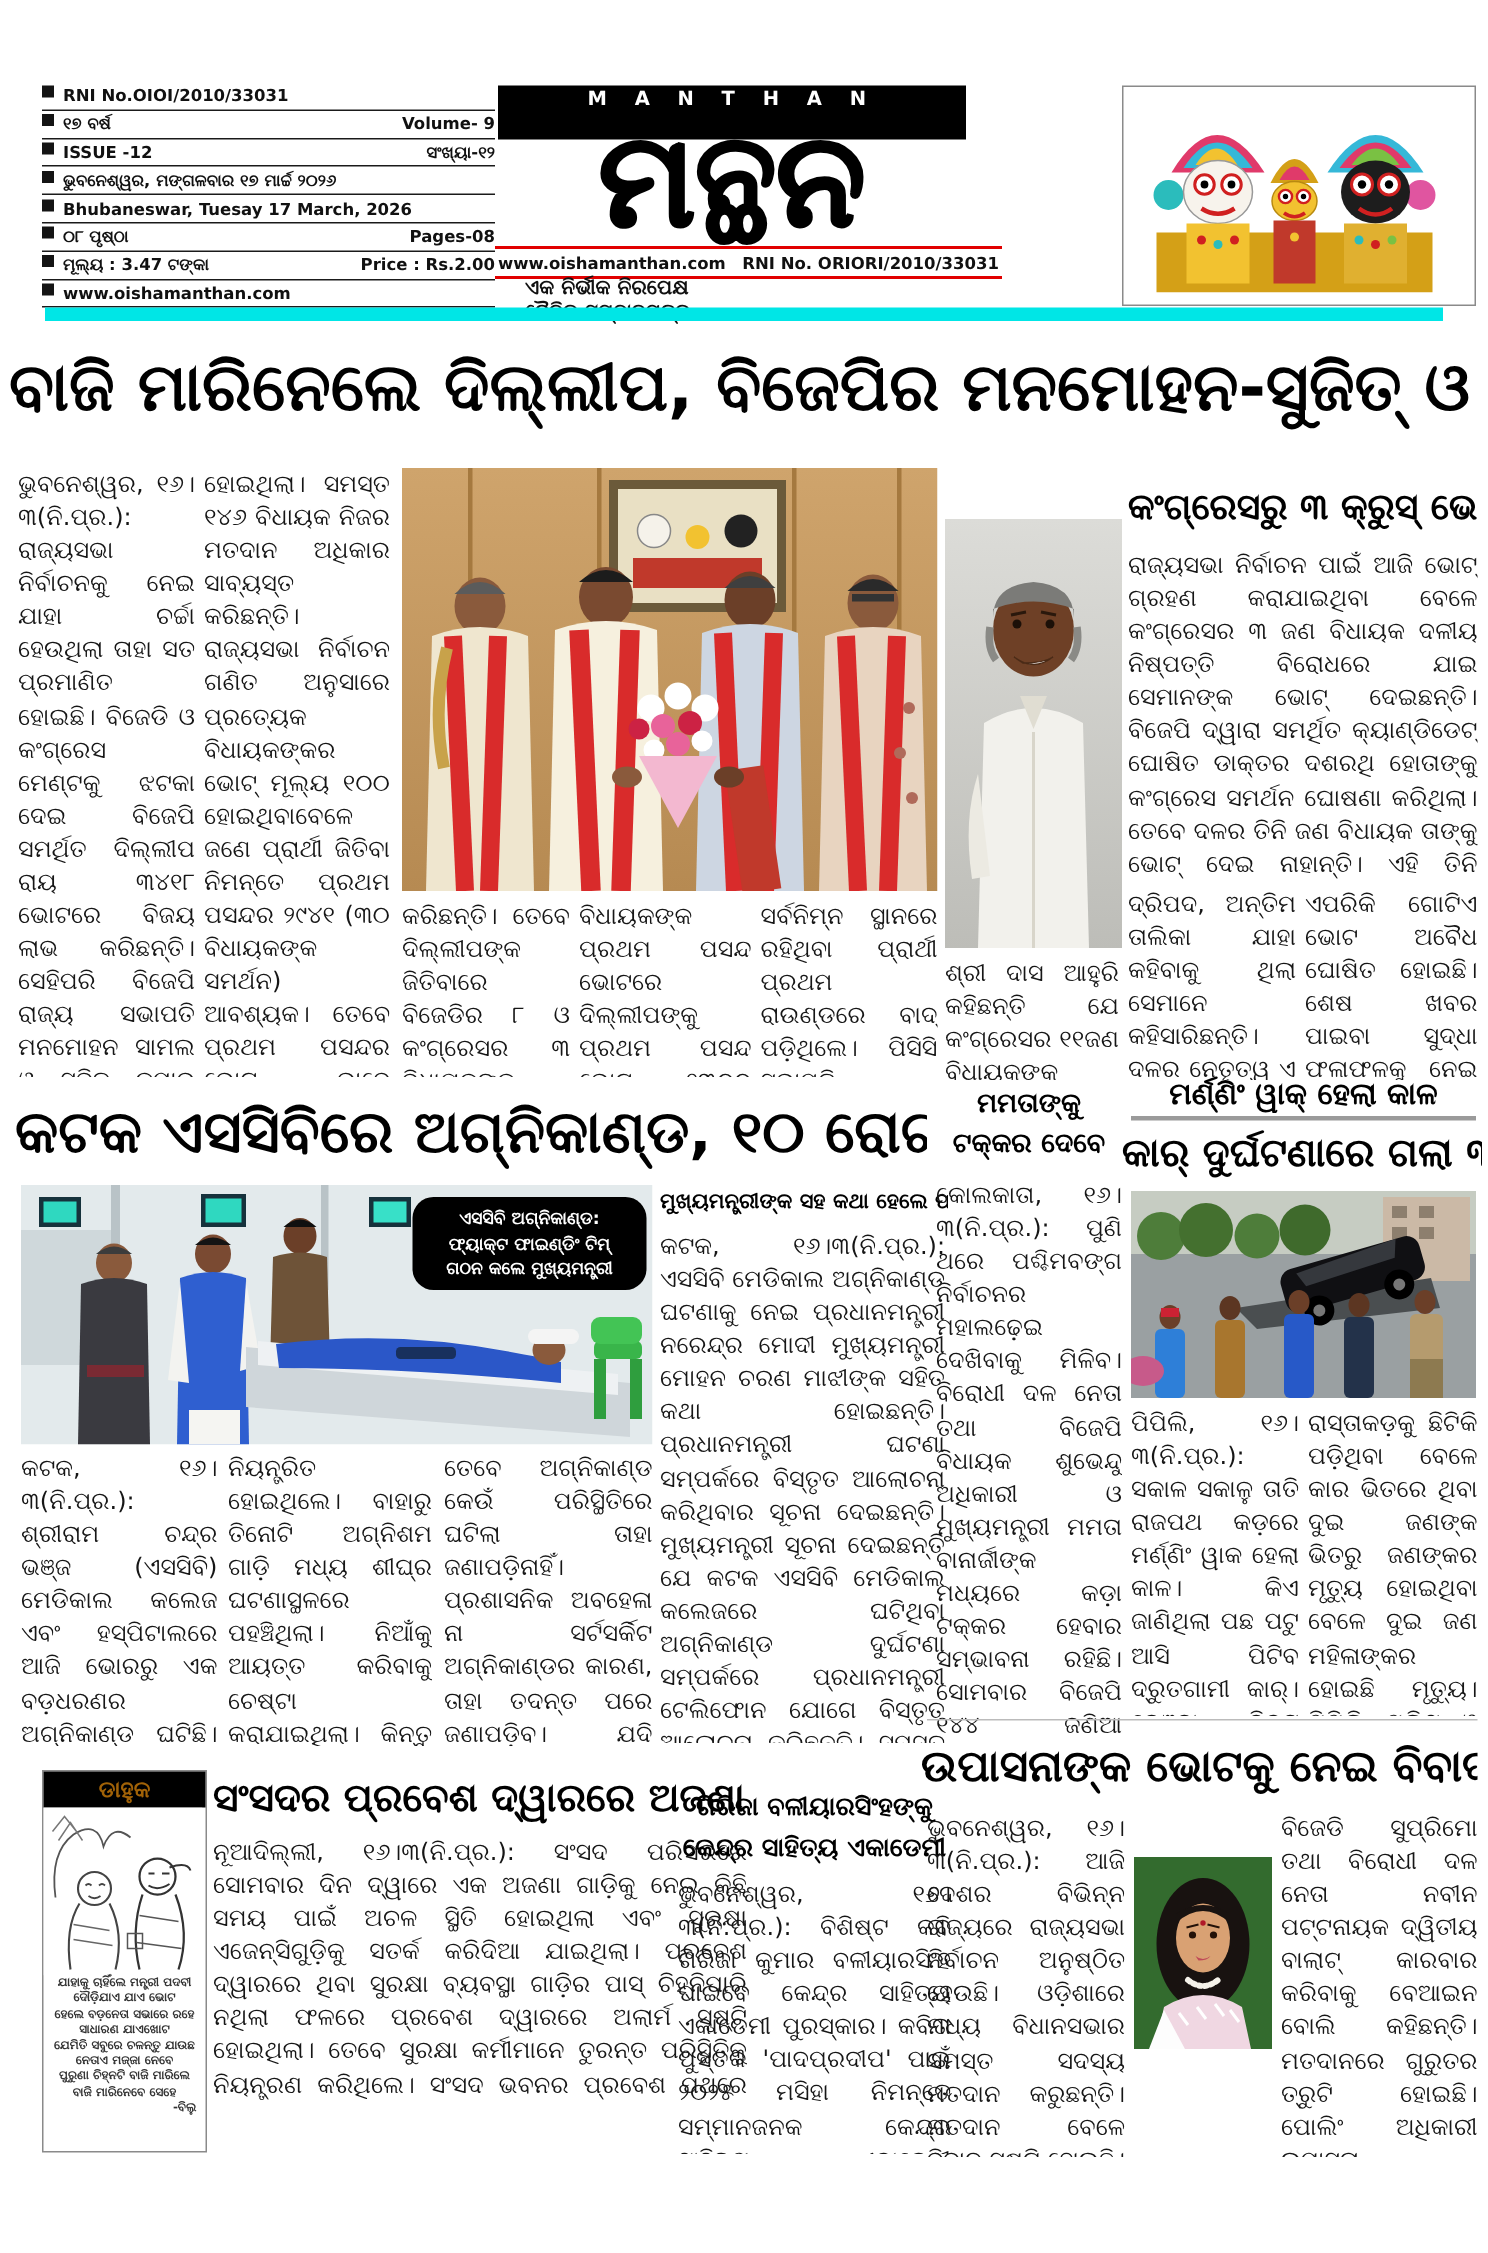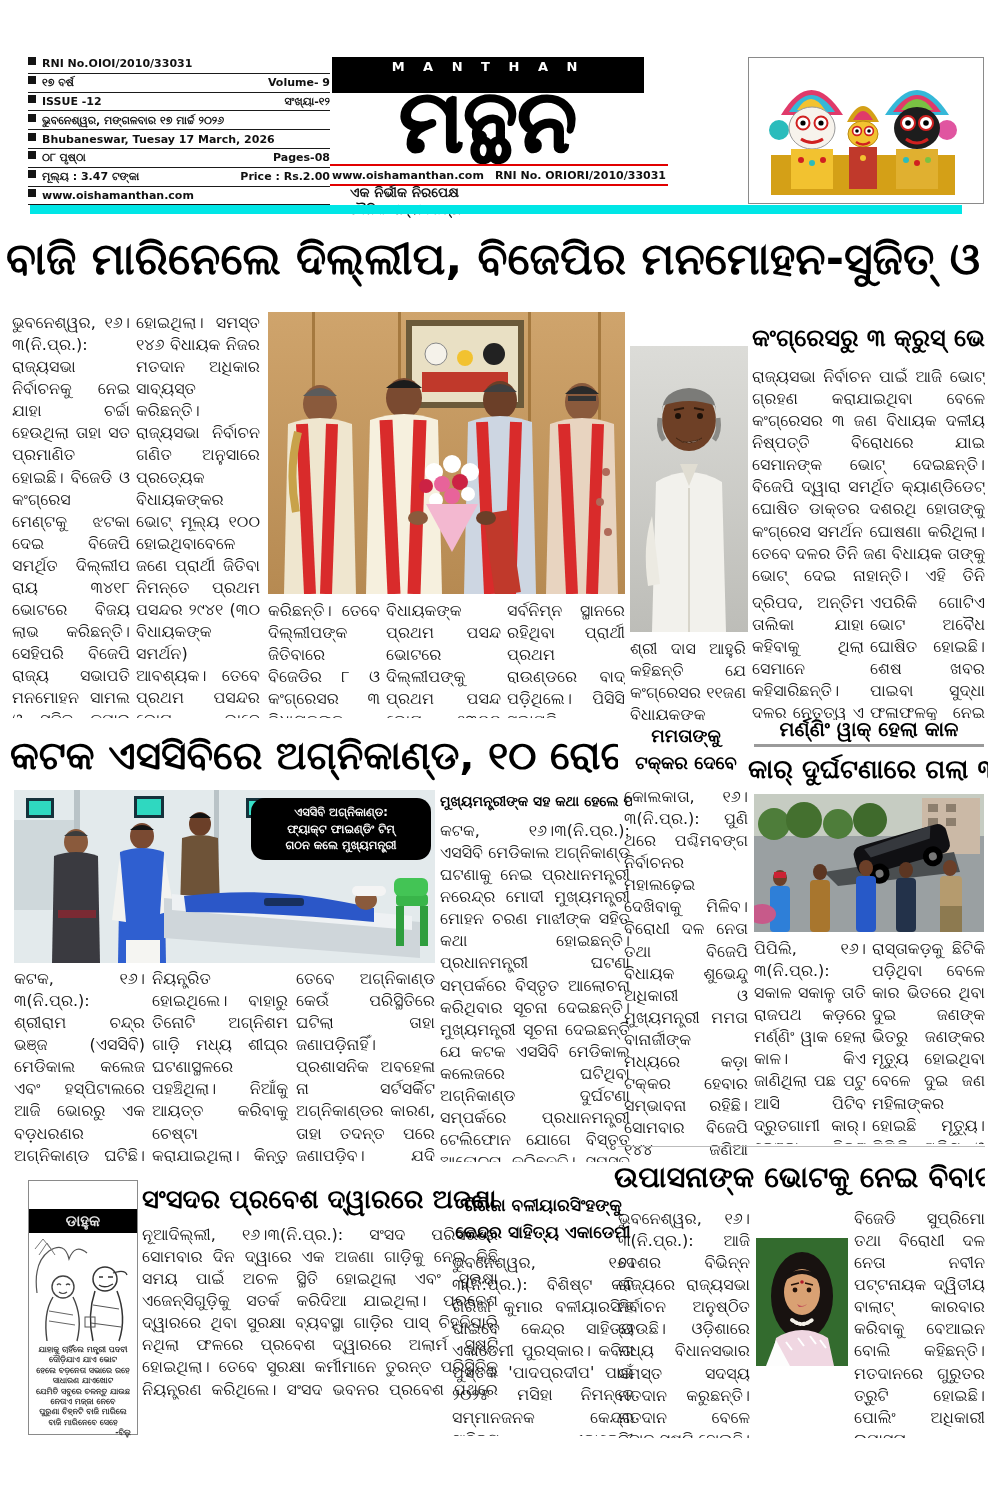--- a/index.html
+++ b/index.html
@@ -11,23 +11,23 @@
   .nowrap{white-space:nowrap;}
   
   .mrow{display:flex;justify-content:space-between;align-items:center;height:17.8px;border-bottom:1.6px solid #1a1a1a;font-weight:700;font-size:11px;}
   .mrow .lft{display:flex;gap:6px;}
   .bullet{width:8px;height:8px;background:#141414;display:inline-block;flex:0 0 auto;}
   .brandbar{background:#000;color:#fff;text-align:center;font-weight:700;font-size:13px;letter-spacing:7px;line-height:20px;}
   .logo-odia{font-weight:900;font-size:86px;line-height:1;text-align:center;color:#000;-webkit-text-stroke:2px #000;}
   .redline-row{display:flex;justify-content:space-between;align-items:center;border-top:2px solid #e10000;border-bottom:2px solid #e10000;font-weight:700;font-size:11px;padding:1px 2px;}
   .tagline-row{display:flex;justify-content:space-between;font-weight:700;font-size:13.5px;}
   .cyanbar{background:#00e6e6;}
-  .bubble{background:#000;border-radius:14px;color:#fff;text-align:center;font-weight:700;font-size:11.5px;line-height:1.45;padding:6px 16px;}
+  .bubble{background:#000;border-radius:14px;color:#fff;text-align:center;font-weight:700;font-size:11.5px;line-height:1.45;padding:6px 4px;}
   .boxed{border:1px solid #8a8a8a;background:#fff;}
-  .dahuka-head{background:#000;color:#e5e5e5;text-align:center;font-weight:800;font-size:15px;line-height:24px;margin-top:28px;}
+  .dahuka-head{background:#000;color:#a16207;text-align:center;font-weight:800;font-size:15px;line-height:24px;}
   .poem{font-size:8px;line-height:1.3;text-align:center;font-weight:700;color:#333;}
   .grayrule{background:#9a9a9a;}
   .lightrule{background:#bbb;}
   svg{display:block;}
 </style>
 </head>
 <body>
 
 <div id="page">
 

